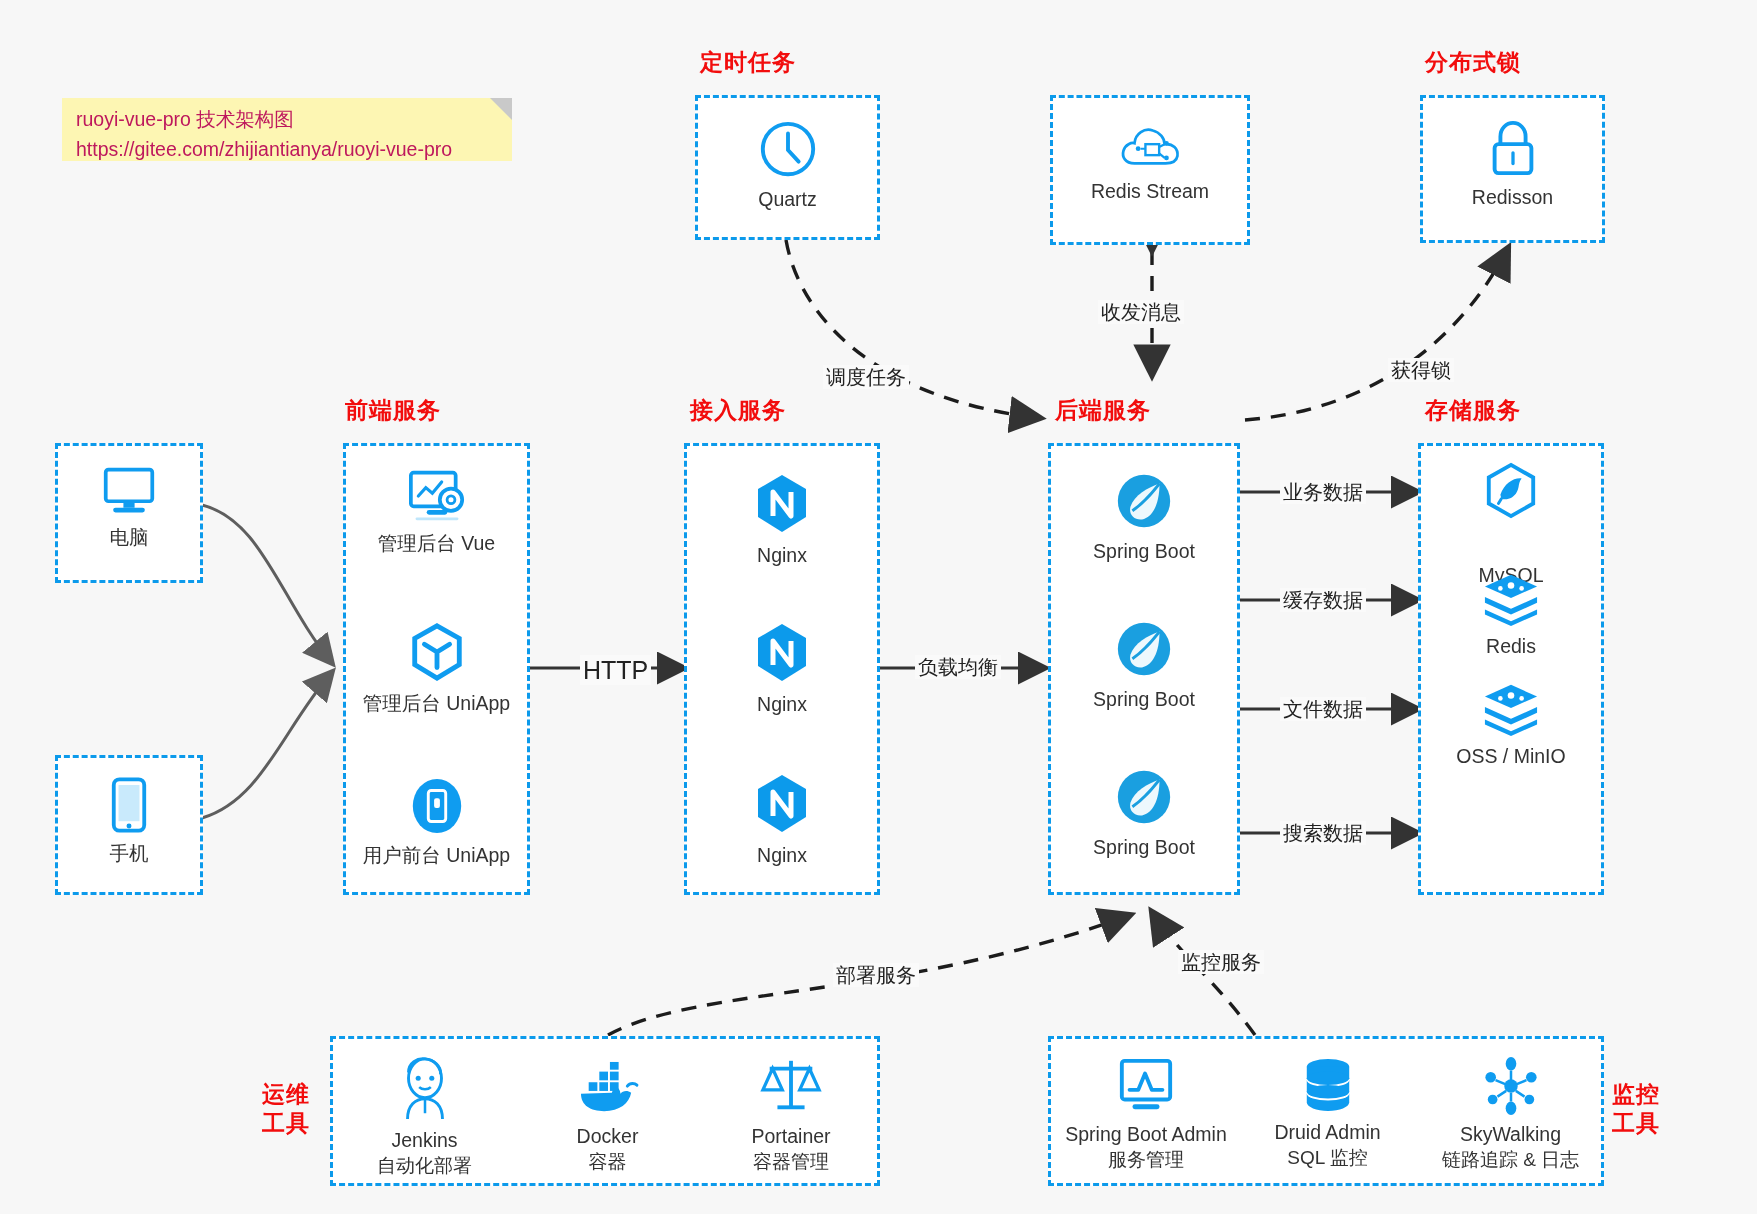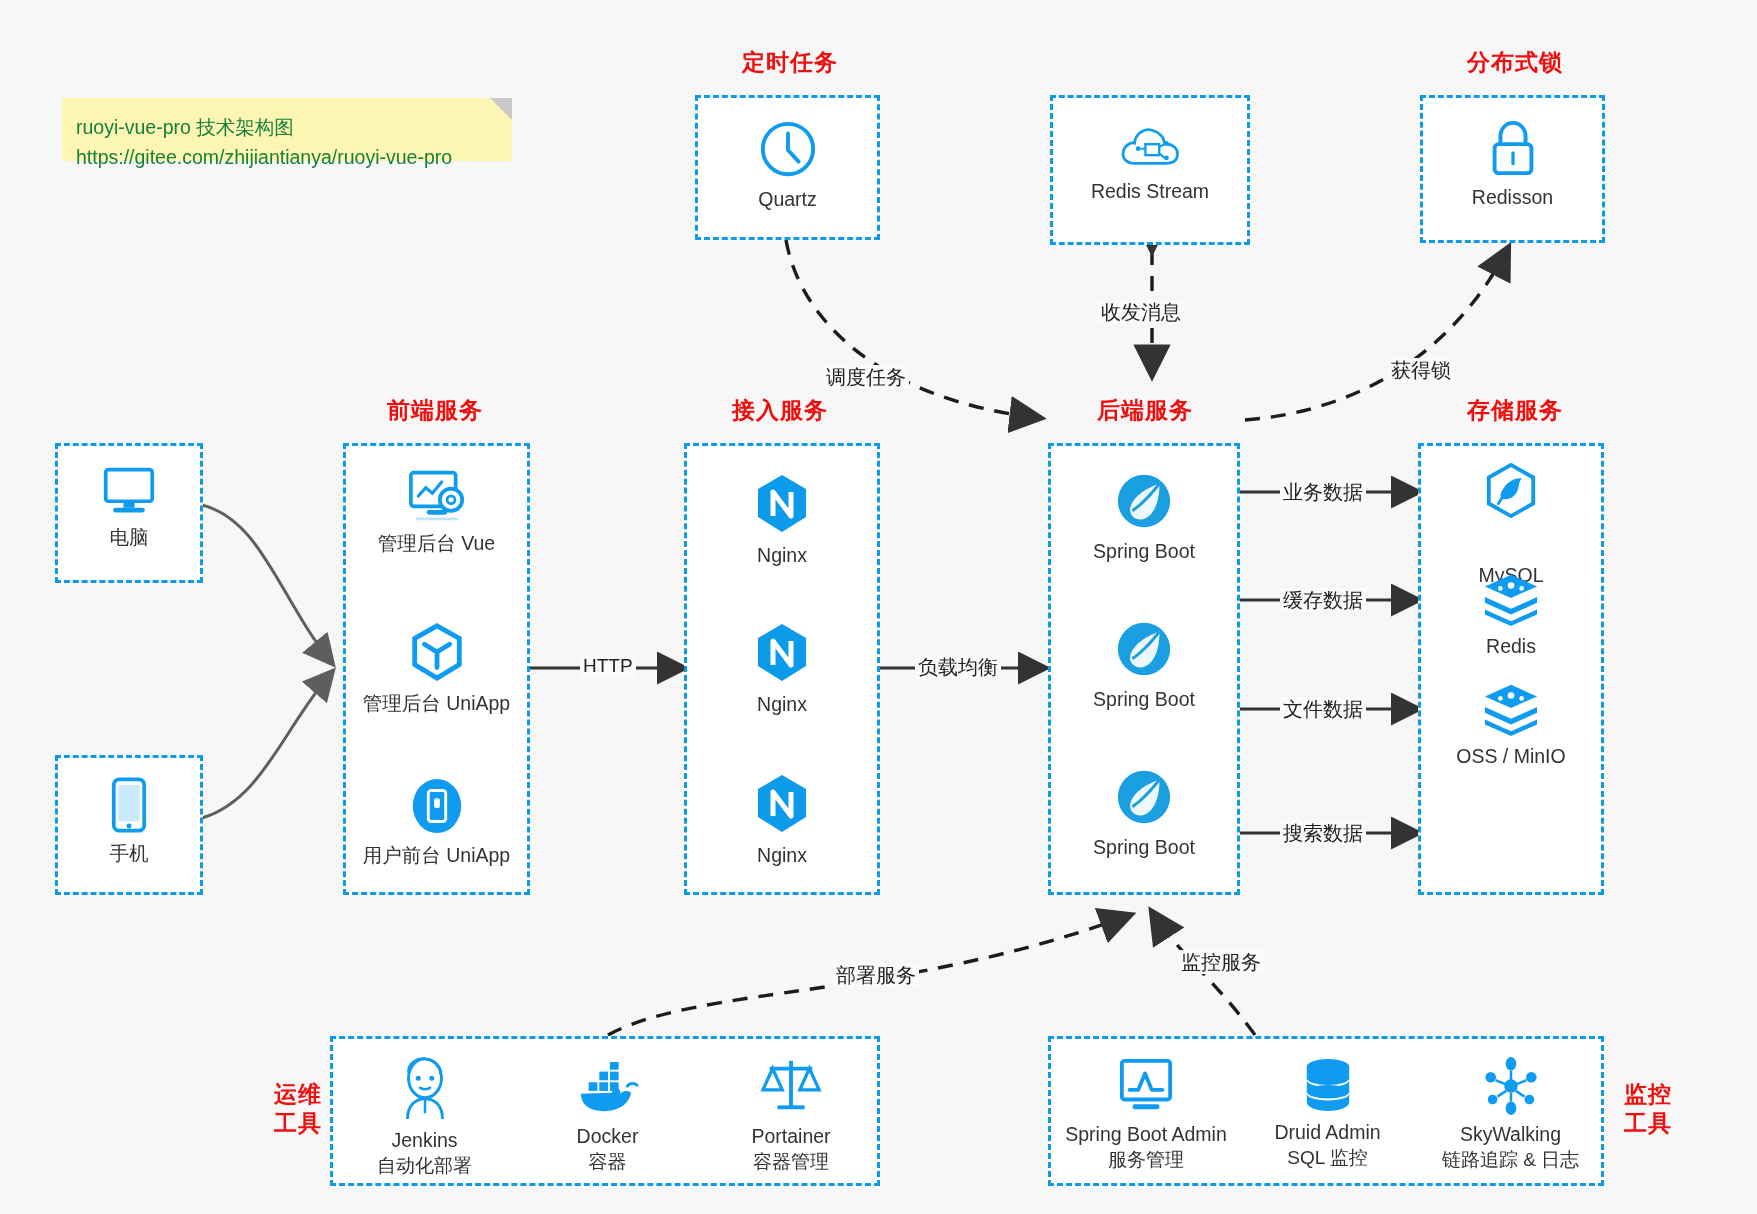--- a/index.html
+++ b/index.html
@@ -11,56 +11,56 @@
     overflow:hidden;
   }
   #canvas{position:absolute;inset:0;}
   svg.wires{position:absolute;left:0;top:0;width:1757px;height:1214px;pointer-events:none;}
 
   
   .note{
     position:absolute;left:62px;top:98px;width:450px;height:63px;
     background:#fdf6b3;
     box-shadow:0 0 0 0 transparent;
-    padding:14px 14px 0 14px;box-sizing:border-box;
-    font-size:19.5px;color:#15803d;line-height:1.55;
+    padding:6px 14px 0 14px;box-sizing:border-box;
+    font-size:19.5px;color:#be185d;line-height:1.55;
   }
   .note .fold{
     position:absolute;right:0;top:0;width:0;height:0;
     border-left:22px solid transparent;border-top:22px solid #c9c9c9;
   }
 
   
   .box{
     position:absolute;box-sizing:border-box;
     background:#fff;
     border:3px dashed #0c9aeb;
   }
   .grp-title{
     position:absolute;color:#f20d0d;font-weight:bold;font-size:23px;
-    letter-spacing:1px;text-align:center;white-space:nowrap;
+    letter-spacing:1px;text-align:left;white-space:nowrap;
   }
   .grp-title.side{line-height:1.25;}
 
   
   .node{
     position:absolute;display:flex;flex-direction:column;
     align-items:center;justify-content:flex-start;
     width:100%;
   }
   .node .cap{
     font-size:19.5px;color:#333;margin-top:6px;white-space:nowrap;text-align:center;line-height:1.35;
   }
   .node .cap.sm{font-size:19px;}
   .ico{display:block;}
 
   
   .elabel{
     position:absolute;background:#fafafa;
-    font-size:19px;color:#222;white-space:nowrap;
+    font-size:25px;color:#222;white-space:nowrap;
     padding:0 3px;line-height:1.2;
   }
   .elabel.cn{font-size:20px;}
 </style>
 </head>
 <body>
 
 <div id="canvas">
 
   <svg class="wires" viewBox="0 0 1757 1214">

